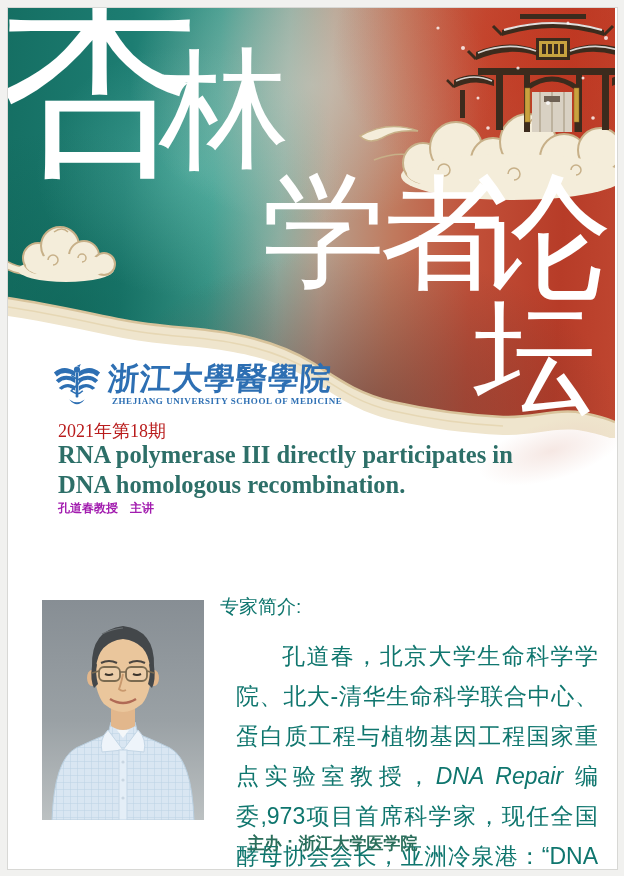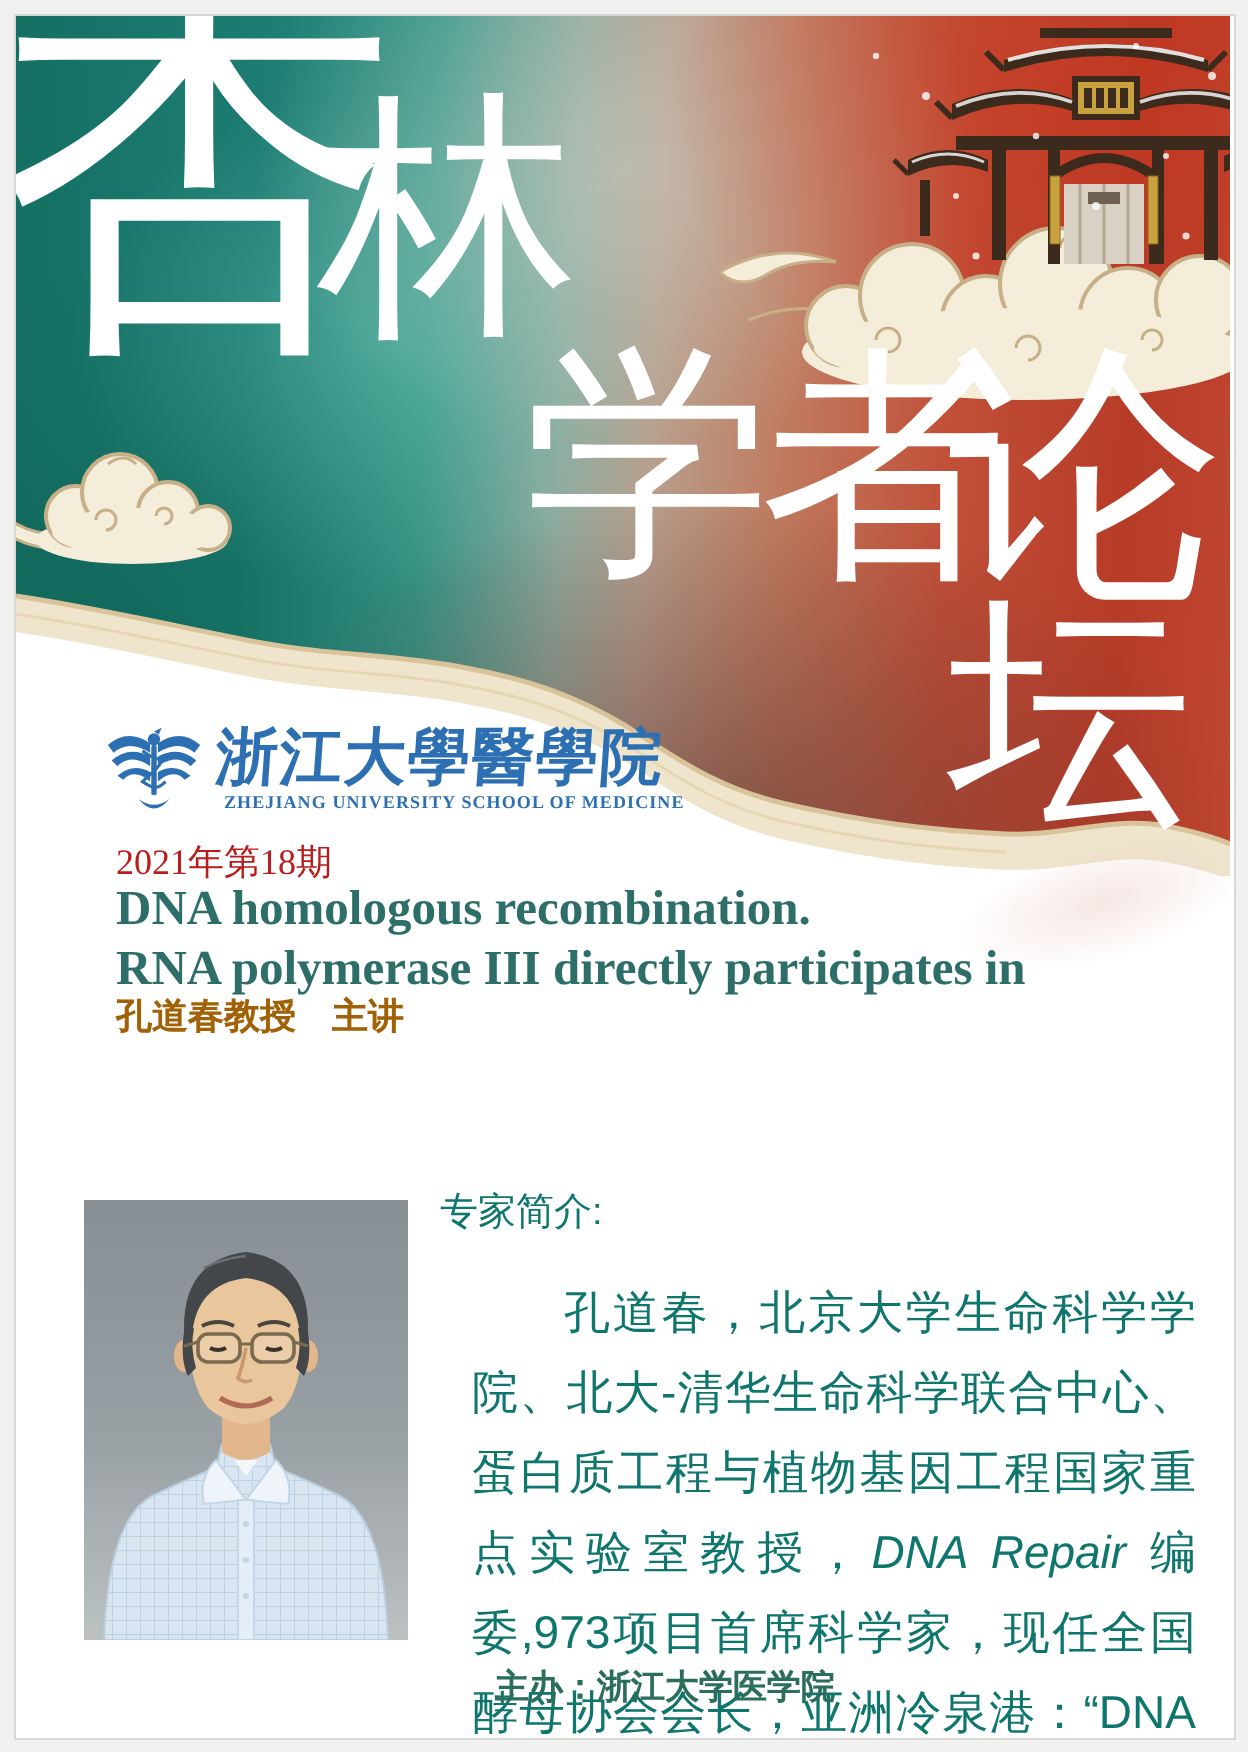--- a/index.html
+++ b/index.html
@@ -56,21 +56,21 @@
     position:absolute;left:50px;top:411px;font-size:18px;color:#b91c1c;z-index:6;
     font-family:"Liberation Serif","DejaVu Serif",serif;
   }
   .title{
     position:absolute;left:50px;top:432px;width:545px;z-index:6;
     font-family:"Liberation Serif","DejaVu Serif",serif;
     font-size:24.5px;font-weight:700;line-height:30px;color:#2d6f68;
   }
   .info{
     position:absolute;left:50px;top:488px;width:520px;
-    font-size:18px;font-weight:700;line-height:25px;color:#a16207;
+    font-size:12px;font-weight:700;line-height:25px;color:#a21caf;
   }
   
   .photo{position:absolute;left:34px;top:592px;width:162px;height:220px;}
   .photo svg{display:block;}
   .bio{
     position:absolute;left:212px;top:586px;width:394px;
     font-family:Liberation Sans, sans-serif;color:#0f766e;
   }
   .bio-heading{font-size:19px;line-height:26px;}
   .bio-para{margin:16px;font-size:23px;line-height:40px;text-align:justify;text-indent:2em;}
@@ -199,22 +199,22 @@
       </g>
       <path d="M20,13 C26,17 28,19 32,15 C28,23 24,25 20,29 C26,33 28,33 32,29" fill="none" stroke="#2d6fb3" stroke-width="1.6"></path>
     </svg>
     <div class="logo-cn">浙江大學醫學院</div>
     <div class="logo-en">ZHEJIANG UNIVERSITY SCHOOL OF MEDICINE</div>
   </div>
 
   <div class="issue">2021年第18期</div>
 
   <div class="title">
+    <div>RNA polymerase III directly participates in</div>
     <div>DNA homologous recombination.</div>
-    <div>RNA polymerase III directly participates in</div>
   </div>
 
   <div class="info">
     <div class="info-line">孔道春教授　主讲</div>
   </div>
 
   <div class="photo">
     <svg viewBox="0 0 162 220" width="162" height="220">
       <defs>
         <linearGradient id="pbg" x1="0" y1="0" x2="0" y2="1">

